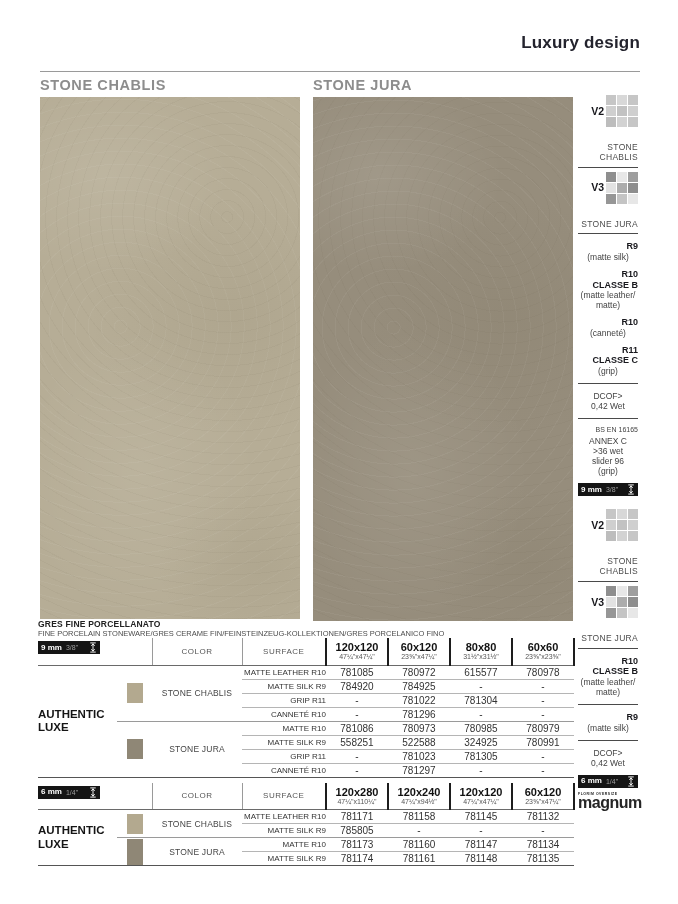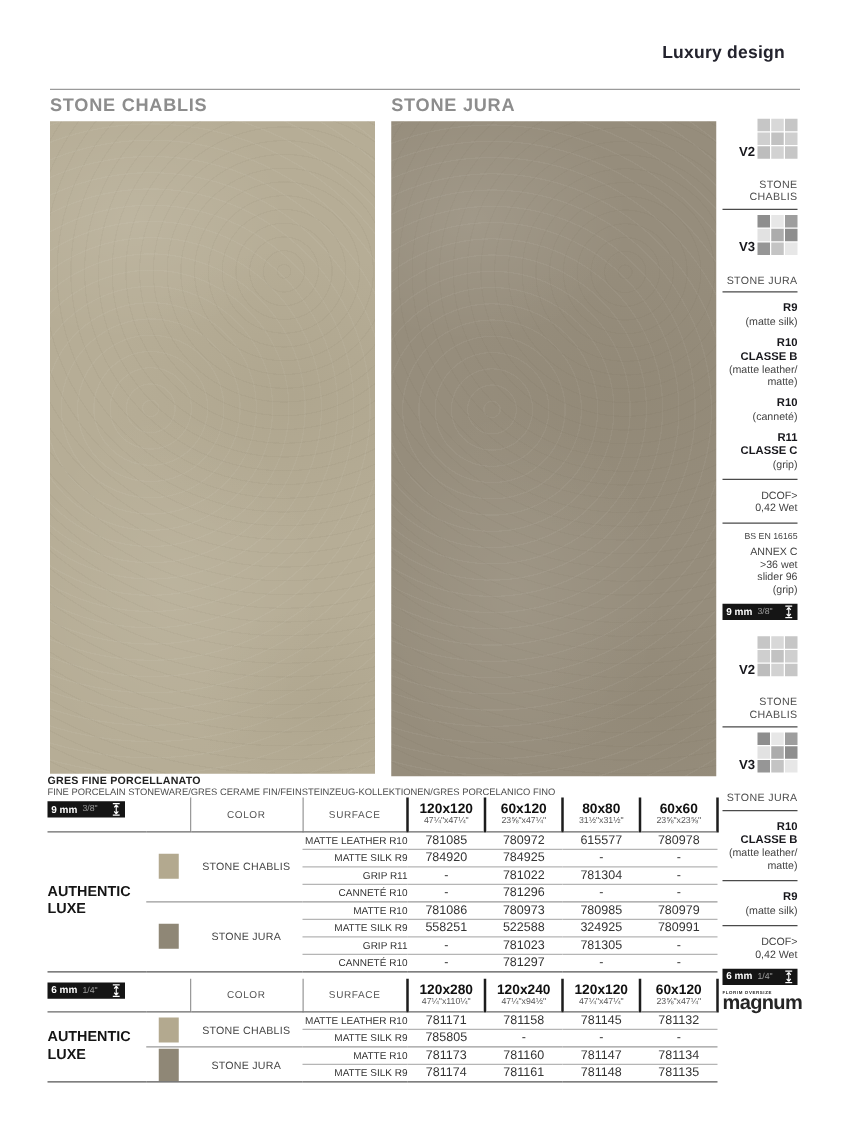--- a/index.html
+++ b/index.html
@@ -1,21 +1,21 @@
 <!DOCTYPE html>
 <html><head>
 <meta charset="utf-8">
 <style>
   * { margin:0; padding:0; box-sizing:border-box; }
   html,body { background:#ffffff; }
   body { font-family:"Liberation Sans", sans-serif; }
   #page { position:relative; width:678px; height:904px; background:#fff; overflow:hidden; }
 
   
-  .page-title { position:absolute; top:33px; right:50px; font-size:14px; font-weight:bold; color:#23232d; letter-spacing:.2px; }
+  .page-title { position:absolute; top:33px; right:38px; font-size:17px; font-weight:bold; color:#23232d; letter-spacing:.2px; }
   .top-rule { position:absolute; top:71px; left:40px; width:600px; border-top:1.5px solid #9a9a9a; }
 
   
   .prod-head { position:absolute; top:77px; width:260px; font-size:14.5px; font-weight:bold; color:#8d8d8d; letter-spacing:.6px; }
   .ph-1 { left:40px; } .ph-2 { left:313px; }
   .tile { position:absolute; top:97px; width:260px; height:522px; }
   .tile-1 { left:40px; }
   .tile-2 { left:313px; height:524px; }
   .tile-tex {
     width:100%; height:100%;
@@ -24,27 +24,27 @@
       radial-gradient(ellipse 210px 170px at 75% 42%, rgba(105,95,70,0.09), transparent 70%),
       radial-gradient(ellipse 170px 210px at 38% 72%, rgba(255,255,245,0.08), transparent 70%),
       radial-gradient(ellipse 150px 120px at 85% 90%, rgba(100,90,65,0.08), transparent 70%),
       repeating-radial-gradient(circle at 31% 44%, transparent 0 6px, rgba(255,255,255,0.045) 6px 7px, transparent 7px 13px),
       repeating-radial-gradient(circle at 72% 23%, transparent 0 5px, rgba(80,70,50,0.045) 5px 6px, transparent 6px 11px);
   }
 
   
   .sidebar { position:absolute; left:578px; top:95px; width:60px; text-align:right; color:#3f3f3f; }
   .sb-sep { border-top:1px solid #4a4a4a; margin:4px 0; }
-  .vblock { display:flex; justify-content:flex-end; align-items:flex-end; }
+  .vblock { display:flex; justify-content:flex-end; align-items:center; }
   .vlabel { font-size:10.5px; font-weight:bold; color:#17171c; margin:0 2px 0 0; line-height:1; }
   .vgrid { display:grid; grid-template-columns:repeat(3,10px); grid-auto-rows:10px; gap:1px; }
   .vname { font-size:8.5px; color:#4c4c4c; letter-spacing:.3px; line-height:1.15; margin-top:16px; }
   .spec { margin:7px 0; line-height:1.18; }
   .spec .b { font-size:9px; font-weight:bold; color:#17171c; }
-  .spec .n { font-size:8.5px; color:#434343; }
+  .spec .n { font-size:8.5px; color:#434343;text-align:center; }
   .spec-sm { font-size:7px; color:#434343; margin-bottom:2px; }
   .badge { height:13px; background:#151515; display:flex; align-items:center; padding:0 3px; margin-top:6px; }
   .badge .bv { color:#fff; font-weight:bold; font-size:8px; line-height:1; }
   .badge .bi { color:#9d9d9d; font-size:7px; margin-left:4px; line-height:1; }
   .badge .arr { margin-left:auto; display:flex; }
   .sb2 { margin-top:13px; }
   .logo { margin-top:4px; text-align:left; color:#252525; }
   .logo-top { font-size:3.5px; font-weight:bold; letter-spacing:.5px; }
   .logo-main { font-size:16px; font-weight:bold; letter-spacing:-.5px; line-height:.85; }
 

